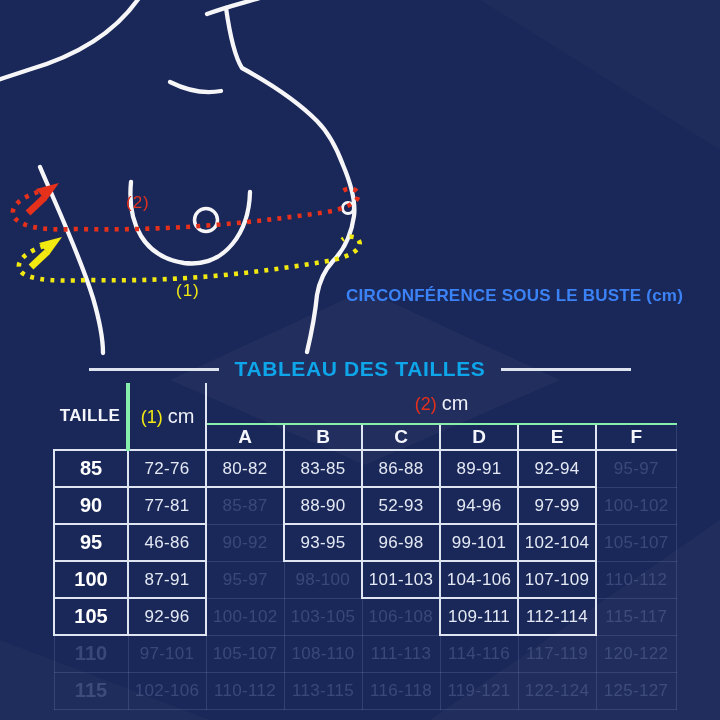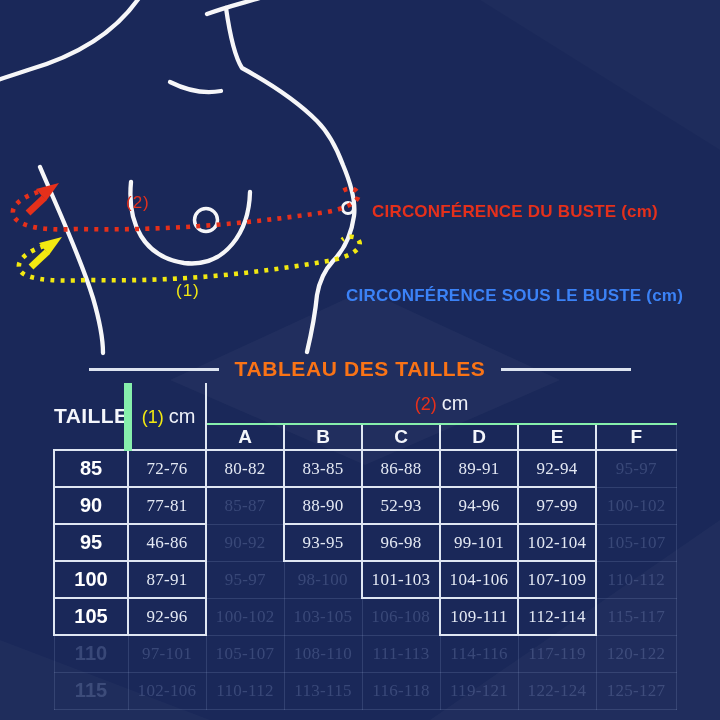--- a/index.html
+++ b/index.html
@@ -10,38 +10,38 @@
   }
   .bg-shape{position:absolute;inset:0;pointer-events:none;}
   .figure{position:absolute;left:0;top:0;}
   .marker{position:absolute;font-size:17px;font-weight:400;letter-spacing:1px;}
   .measure-label{position:absolute;font-weight:700;font-size:17px;letter-spacing:.2px;white-space:nowrap;}
   .title-row{
     position:absolute;top:356px;left:0;width:720px;height:26px;
     display:flex;align-items:center;justify-content:center;gap:9px;
   }
   .tline{width:130px;height:3px;background:#dde4f0;}
-  .title-text{color:#f97316;font-size:21px;font-weight:700;letter-spacing:.6px;margin:7px;}
+  .title-text{color:#0ea5e9;font-size:21px;font-weight:700;letter-spacing:.6px;margin:7px;}
   table.sizes{
     position:absolute;left:53px;top:383px;width:622px;
     border-collapse:collapse;table-layout:fixed;
   }
   table.sizes td{text-align:center;vertical-align:middle;padding:0;overflow:hidden;}
   
-  td.h-taille{border:none;border-right:8px solid #86efac;color:#f4f6fb;font-size:21px;font-weight:700;letter-spacing:.4px;}
+  td.h-taille{border:none;border-right:4px solid #86efac;color:#f4f6fb;font-size:17px;font-weight:700;letter-spacing:.4px;}
   td.h-c1{border:none;border-left:2px solid #5eead4;border-right:2px solid #dfe6f2;}
   td.h-c2{border:none;border-left:2px solid #dfe6f2;border-bottom:2px solid #86efac;}
   .hdr-marker{font-size:18px;}
   .hdr-unit{color:#eef1f8;font-size:20px;font-weight:400;margin-left:5px;}
   td.h-cup{border:2px solid #dfe6f2;color:#f4f6fb;font-size:19px;font-weight:700;}
   td.h-cup:last-child{border-right:1px solid rgba(165,185,228,.17);}
   
   td.on{border:2px solid #dfe6f2;color:#e3e8f3;}
   td.off{border:1px solid rgba(165,185,228,.17);color:rgba(168,188,232,.22);}
-  td.val{font-size:17px;letter-spacing:.3px;font-family:Liberation Serif, serif;font-weight:400;}
+  td.val{font-size:17px;letter-spacing:.3px;font-family:Liberation Sans, sans-serif;font-weight:400;}
   td.size{font-size:20px;font-weight:700;margin-top:24px;}
   td.size.on{color:#ffffff;}
 </style>
 </head>
 <body>
 
 <div class="stage">
 
   <svg class="bg-shape" width="720" height="720" viewBox="0 0 720 720">
     <polygon points="170,380 365,290 560,380 365,465" fill="rgba(255,255,255,0.032)"></polygon>
@@ -68,21 +68,20 @@
       <path d="M 28,213 L 44,198" stroke="#e5301b" stroke-width="7" stroke-linecap="butt"></path>
     </g>
     <g>
       <polygon points="62,237 39,243 49,255" fill="#f2e911"></polygon>
       <path d="M 31,267 L 47,252" stroke="#f2e911" stroke-width="7" stroke-linecap="butt"></path>
     </g>
   </svg>
 
   <div class="marker" style="left:126px;top:193px;color:#e5301b;">(2)</div>
   <div class="marker" style="left:176px;top:281px;color:#f2e911;">(1)</div>
-  <div class="measure-label" style="left:372px;top:202px;color:#e5301b;">CIRCONFÉRENCE DU BUSTE (cm)</div>
   <div class="measure-label" style="left:346px;top:286px;color:#3b82f6;">CIRCONFÉRENCE SOUS LE BUSTE (cm)</div>
 
   <div class="title-row">
     <span class="tline"></span>
     <h2 class="title-text">TABLEAU DES TAILLES</h2>
     <span class="tline"></span>
   </div>
 
   <table class="sizes">
     <colgroup>

